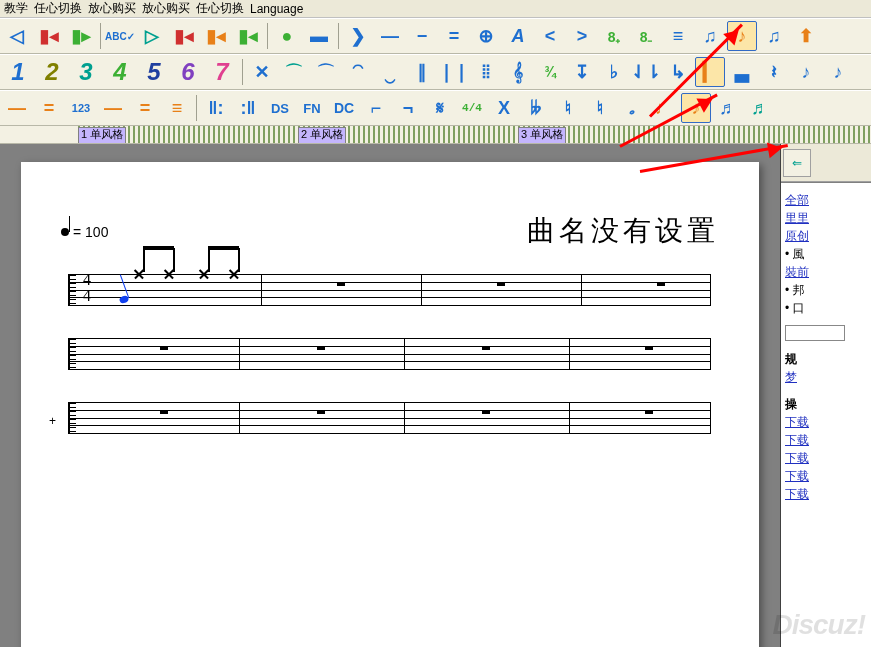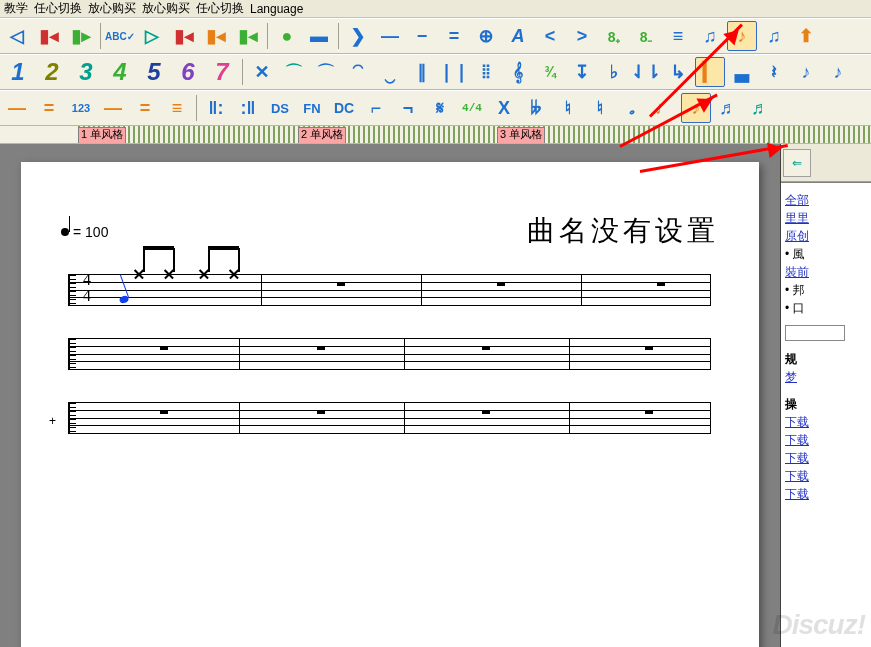--- a/index.html
+++ b/index.html
@@ -74,21 +74,21 @@
     position: relative;
     overflow: hidden;
   }
   .style-track .ticks {
     position: absolute; left: 78px; right: 0; top: 0; bottom: 0;
     background: repeating-linear-gradient(to right,
       #80a060 0 2px, transparent 2px 5px);
   }
   .style-track .block {
     position: absolute; top: 1px; height: 22px;
-    background: #fca5a5; border: 1px solid #808080;
+    background: #c4b5fd; border: 1px solid #808080;
     font-size: 11px; padding: 0 2px; line-height: 12px;
   }
 
   
   .workspace {
     display: flex;
     height: 549px;
     background: #808080;
   }
   .doc-wrap {
@@ -348,21 +348,21 @@
     <div class="tb-btn c-orange">♩</div>
     <div class="tb-btn c-orange selected">♪</div>
     <div class="tb-btn c-blue">♬</div>
     <div class="tb-btn c-teal">♬</div>
   </div>
 
 <div class="style-track">
   <div class="ticks"></div>
   <div class="block" style="left:78px">1 单风格</div>
   <div class="block" style="left:298px">2 单风格</div>
-  <div class="block" style="left:497px">3 单风格</div>
+  <div class="block" style="left:518px">3 单风格</div>
 </div>
 
 <div class="workspace">
   <div class="doc-wrap">
     <div class="page">
 
       <div class="tempo">
         <span class="note"></span>
         <span>= 100</span>
       </div>

